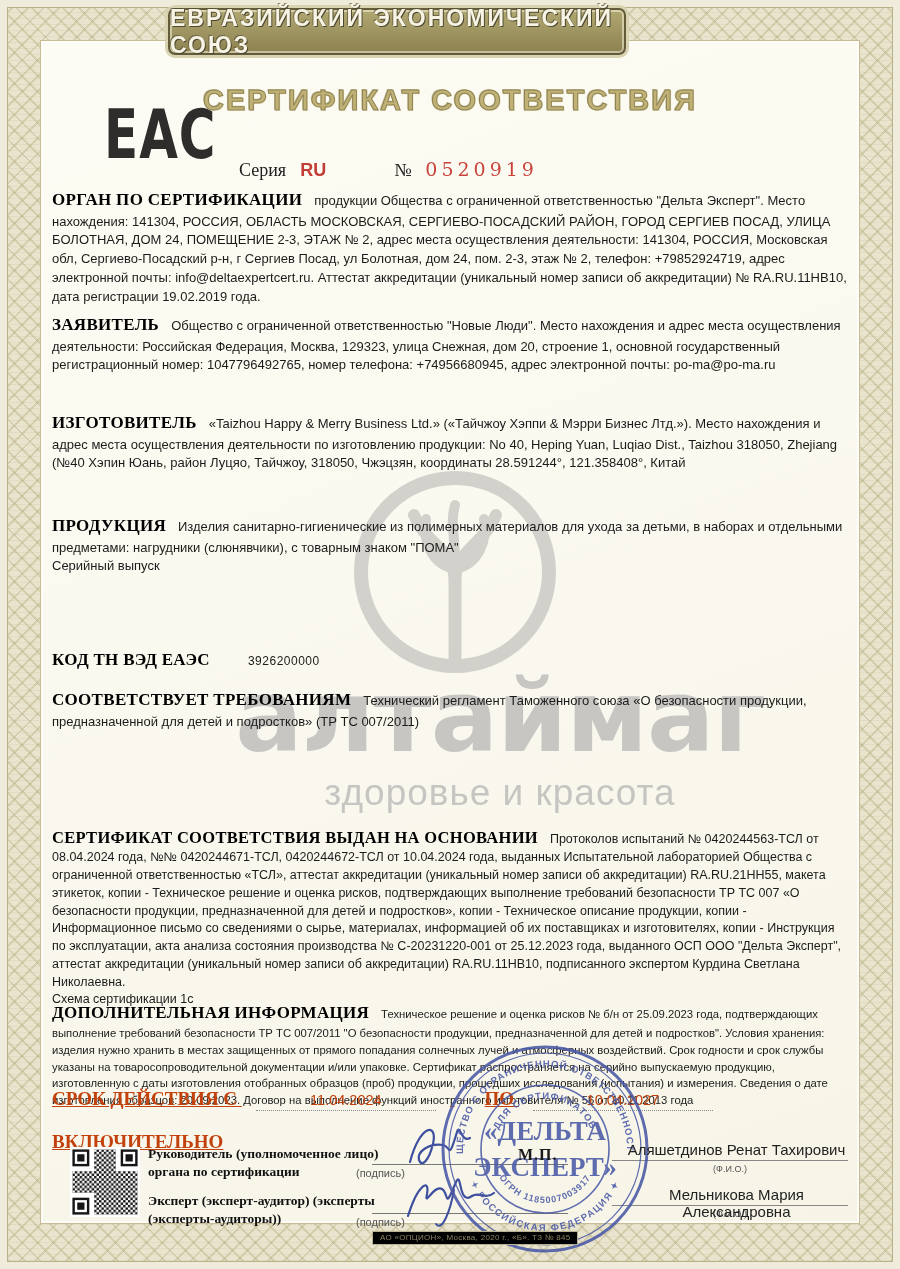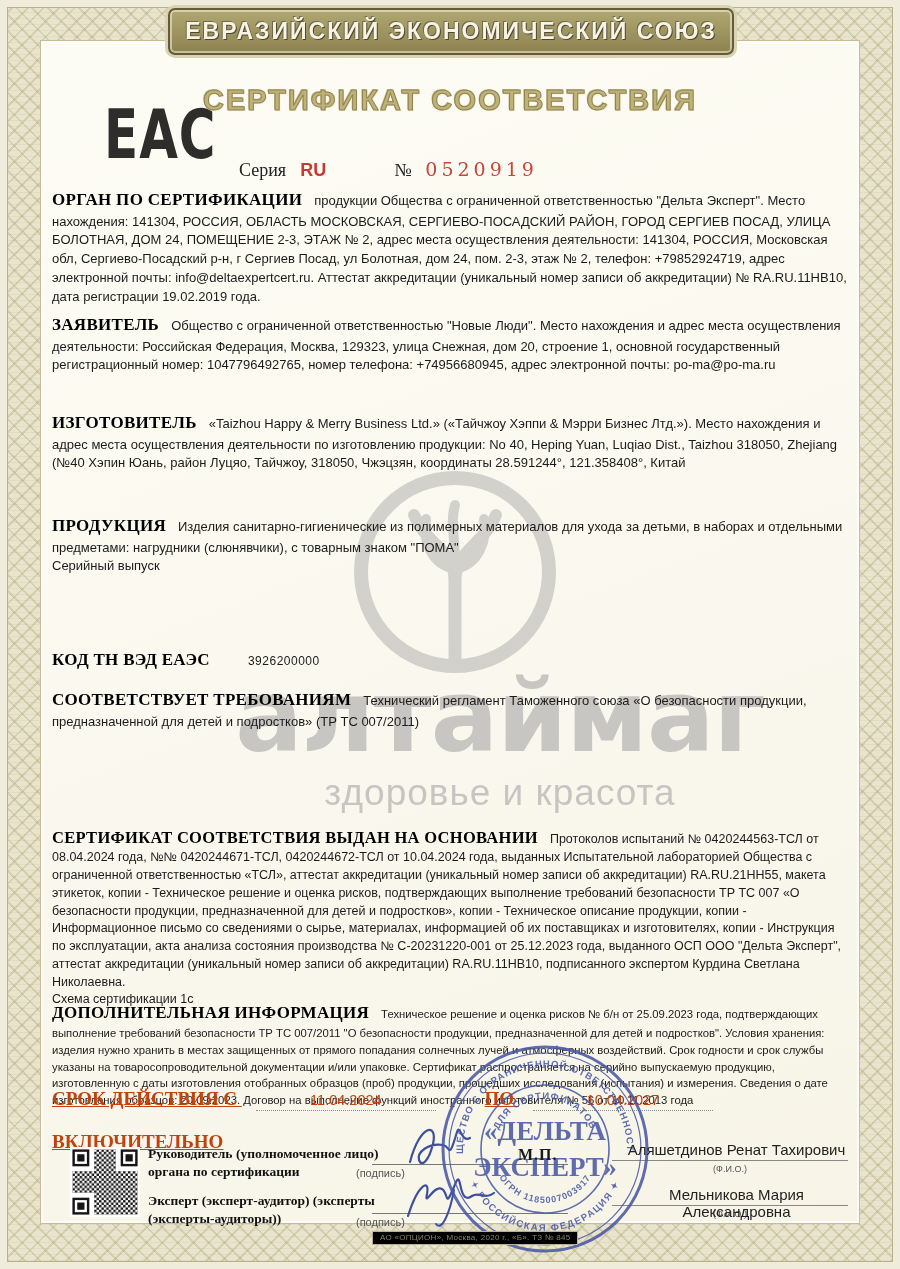--- a/index.html
+++ b/index.html
@@ -11,21 +11,21 @@
     background:
       repeating-linear-gradient(45deg, rgba(168,158,108,.30) 0 2px, transparent 2px 11px),
       repeating-linear-gradient(-45deg, rgba(168,158,108,.30) 0 2px, transparent 2px 11px),
       repeating-linear-gradient(0deg, rgba(190,182,140,.18) 0 1px, transparent 1px 6px),
       #e9e4cd; }
   .sheet { position:absolute; left:40px; top:40px; right:40px; bottom:45px;
            background:linear-gradient(160deg,#fdfcf4 0%, #faf8ee 55%, #f7f4e7 100%);
            border:1px solid #c6bd96; box-shadow:inset 0 0 0 2px rgba(255,255,255,.6); }
 
   
-  .banner { position:absolute; left:168px; top:8px; width:566px; height:47px; z-index:4;
+  .banner { position:absolute; left:168px; top:8px; width:458px; height:47px; z-index:4;
             background:linear-gradient(180deg,#b0a771 0%, #9d9360 55%, #8d824f 100%);
             border:2px solid #635b39; border-radius:7px;
             box-shadow:0 0 0 3px #d9d3b2, inset 0 0 0 2px rgba(246,242,220,.55);
             display:flex; align-items:center; justify-content:center; }
   .banner span { color:#f7f4e6; font-weight:800; font-size:23px; letter-spacing:2px;
                  text-shadow:1px 1px 0 #4e4830, -1px -1px 0 rgba(78,72,48,.6); }
   .eac { position:absolute; left:104px; top:96px; width:80px; height:80px; z-index:3;
          color:#2e2d2b; font-family:"DejaVu Sans", sans-serif; font-weight:900; font-size:50px;
          letter-spacing:1px; transform:scaleY(1.35); transform-origin:top left; }
   .cert-title { position:absolute; left:150px; top:84px; width:600px; z-index:3; text-align:center;

